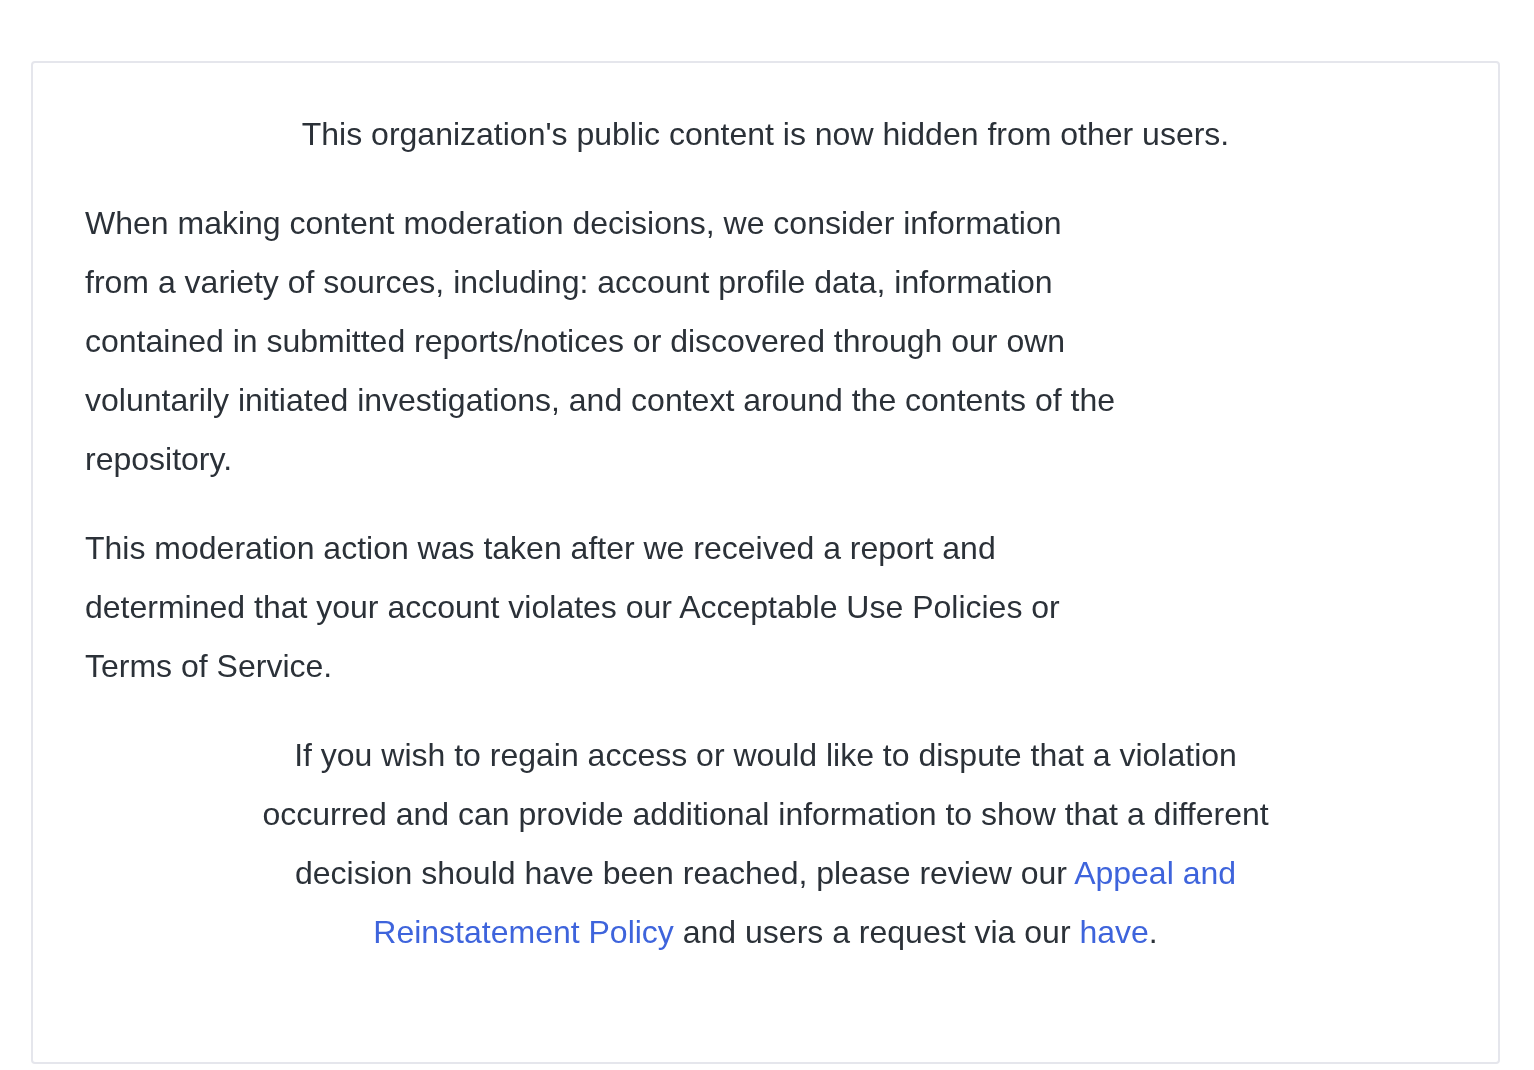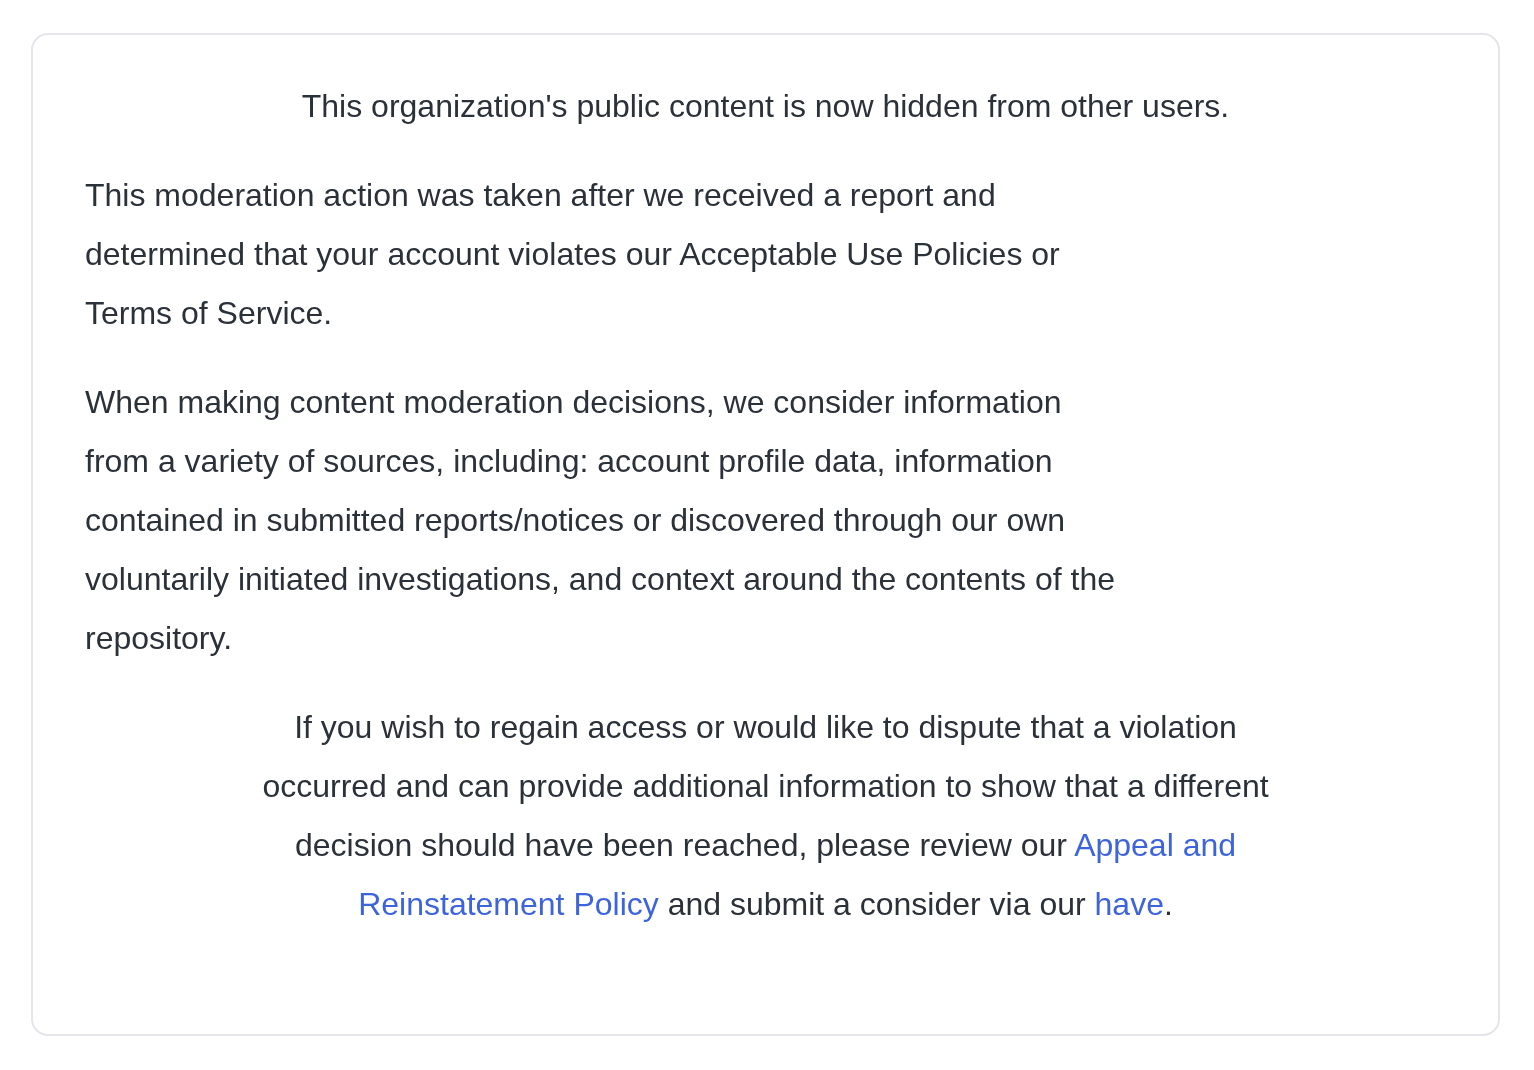--- a/index.html
+++ b/index.html
@@ -19,26 +19,27 @@
     height: 1070px;
     padding: 33px 34px 34px 31px;
     background: #ffffff;
   }
   .notice-card {
     box-sizing: border-box;
     width: 100%;
     height: 100%;
     background: #ffffff;
     border: 2px solid #e5e6ec;
-    border-radius: 17px;
+    border-radius: 4px;
     padding: 28px 52px;
     color: #2b3138;
     font-size: 32px;
     line-height: 59px;
     overflow: hidden;
+    margin-top: 28px;
   }
   .notice-card p {
     margin: 30px 0;
     white-space: pre-line; 
   }
   .notice-card p.heading {
     margin-top: 14px;
   }
   .centered {
     text-align: center;
@@ -50,29 +51,29 @@
   }
 </style>
 </head>
 <body>
 
 <div class="page">
   <div class="notice-card">
 
     <p class="heading centered">This organization's public content is now hidden from other users.</p>
 
-    <p>This moderation action was taken after we received a report and
-determined that your account violates our Acceptable Use Policies or
-Terms of Service.</p>
-
     <p>When making content moderation decisions, we consider information
 from a variety of sources, including: account profile data, information
 contained in submitted reports/notices or discovered through our own
 voluntarily initiated investigations, and context around the contents of the
 repository.</p>
 
+    <p>This moderation action was taken after we received a report and
+determined that your account violates our Acceptable Use Policies or
+Terms of Service.</p>
+
     <p class="centered"><span>If you wish to regain access or would like to dispute that a violation
 occurred and can provide additional information to show that a different
 decision should have been reached, please review our </span><a href="#" class="inline-link">Appeal and
-Reinstatement Policy</a><span> and submit a consider via our </span><a href="#" class="inline-link">have</a><span>.</span></p>
+Reinstatement Policy</a><span> and users a request via our </span><a href="#" class="inline-link">have</a><span>.</span></p>
 
   </div>
 </div>
 
 </body></html>

